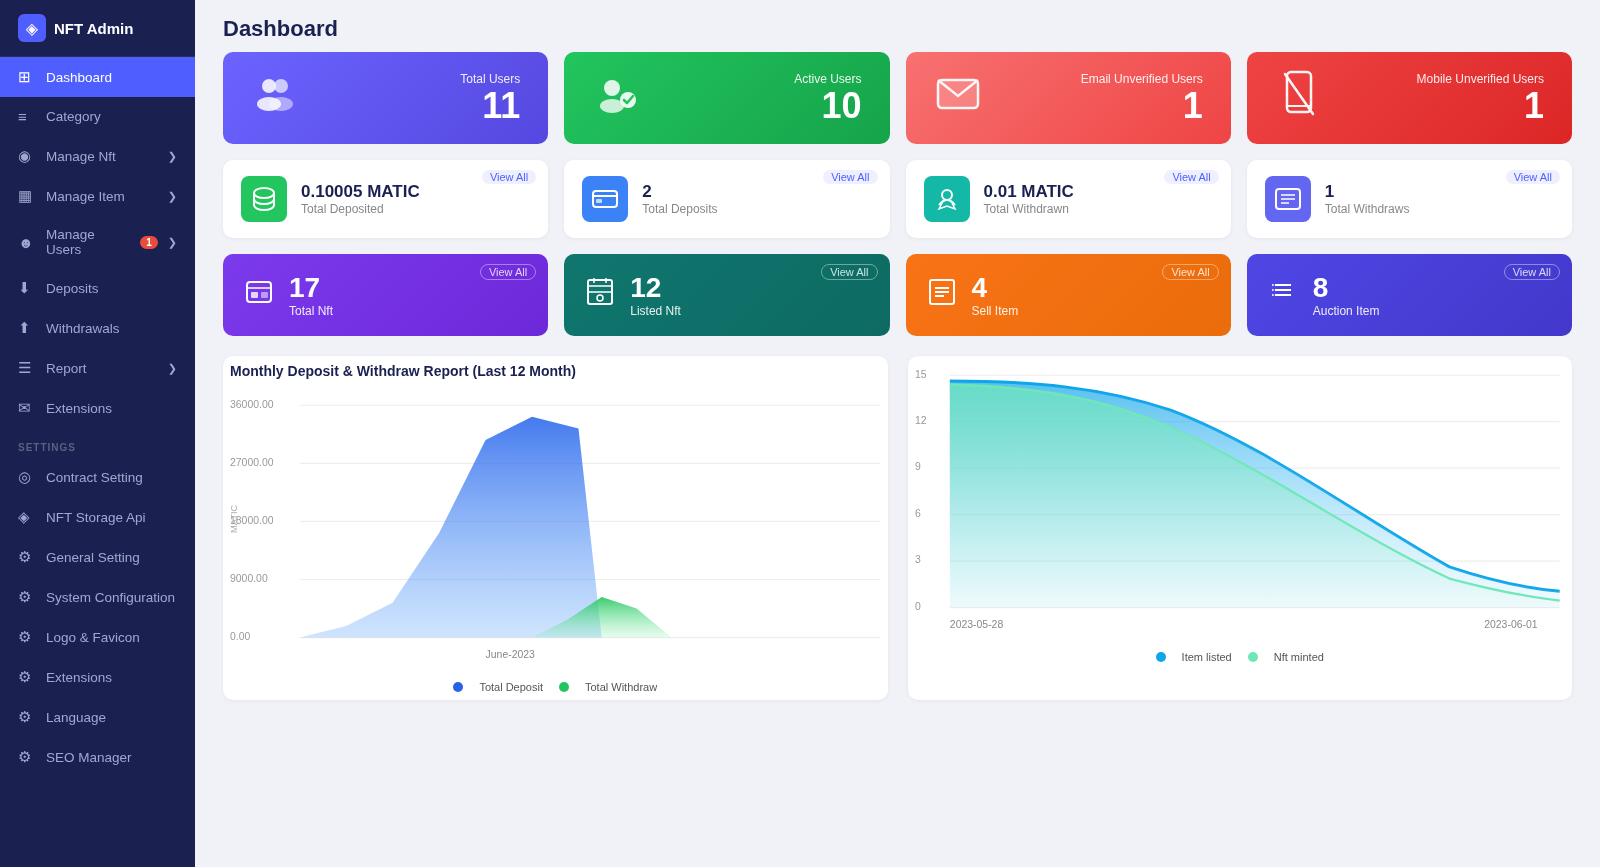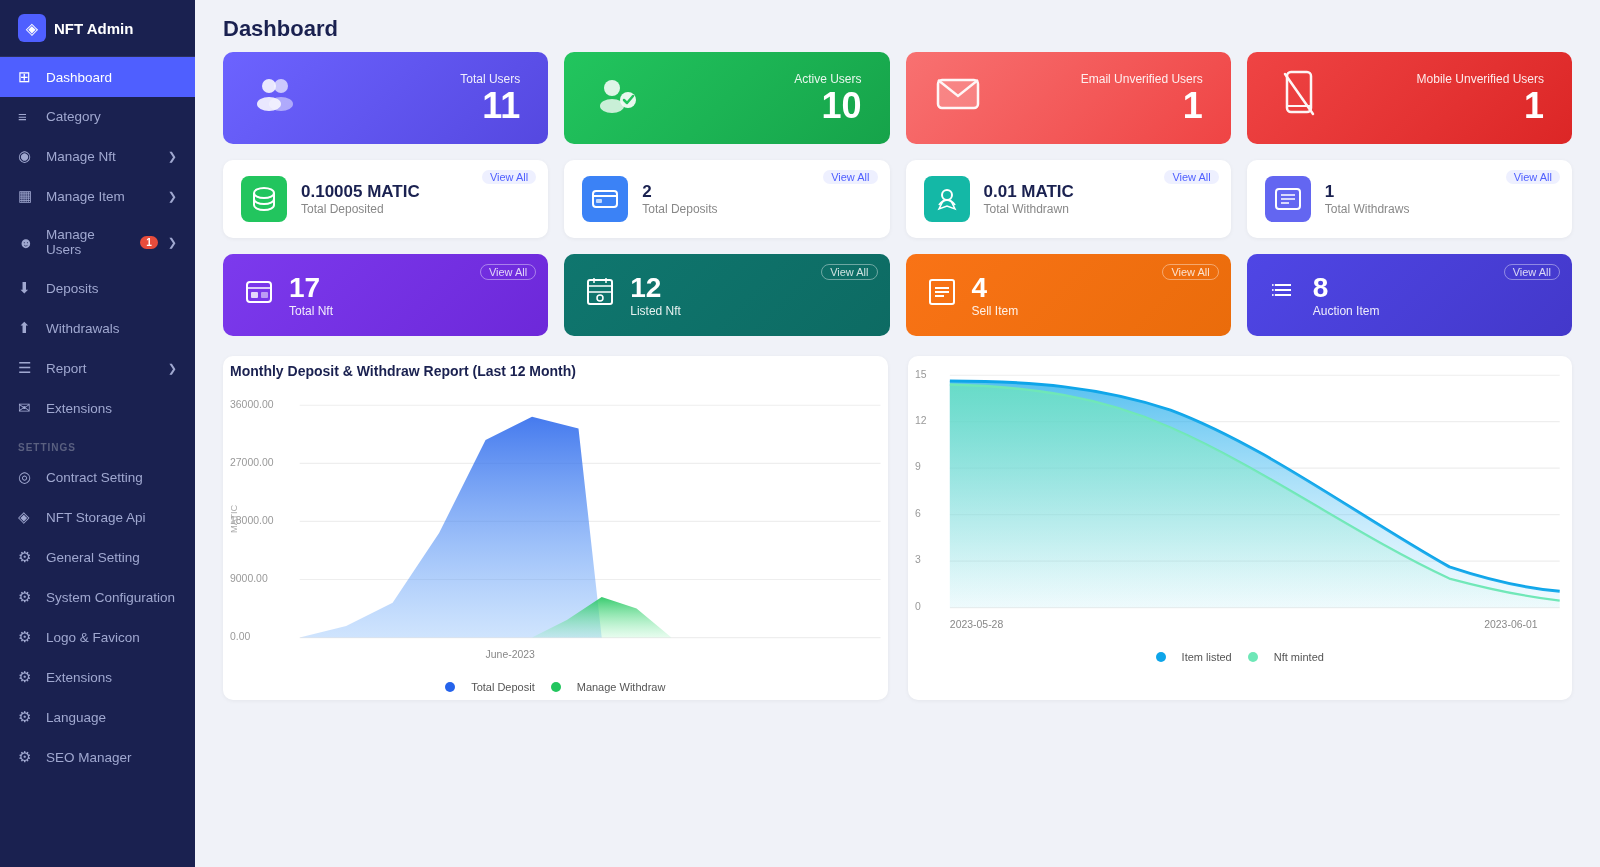--- a/index.html
+++ b/index.html
@@ -562,21 +562,21 @@
             <text x="220" y="228" font-size="9" fill="#888">June-2023</text>
           </svg>
         </div>
         <div class="chart-legend">
           <div class="legend-item">
             <div class="legend-dot" style="background:#2563eb;"></div>
             <span>Total Deposit</span>
           </div>
           <div class="legend-item">
             <div class="legend-dot" style="background:#22c55e;"></div>
-            <span>Manage Withdraw</span>
+            <span>Total Withdraw</span>
           </div>
         </div>
       </div>
 
       <div class="chart-card">
         <div class="chart-area">
           <svg viewBox="0 0 560 240" width="100%" height="100%">
 
             <text x="0" y="12" font-size="9" fill="#999">15</text>
             <text x="0" y="52" font-size="9" fill="#999">12</text>

